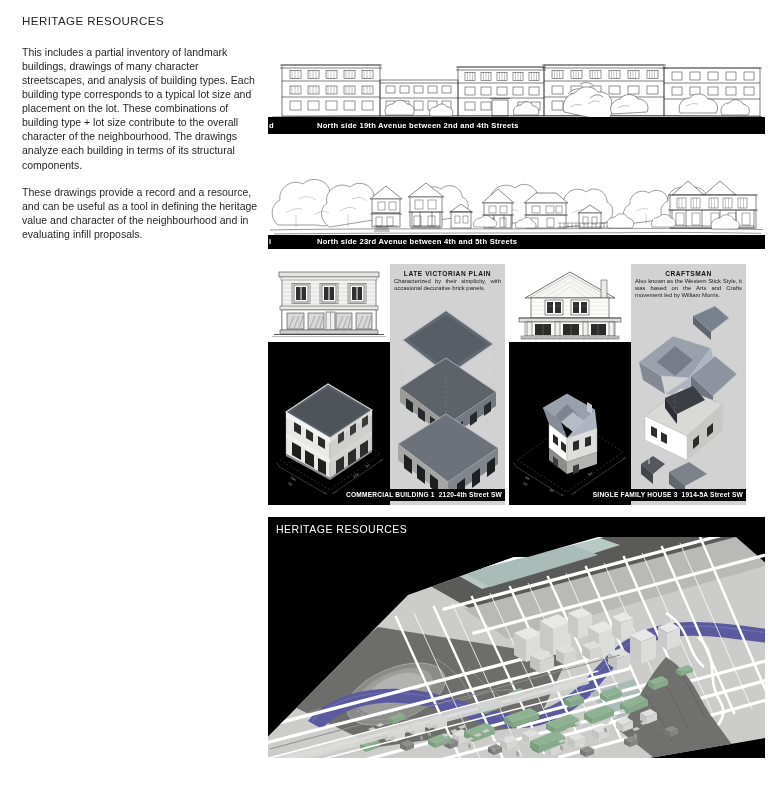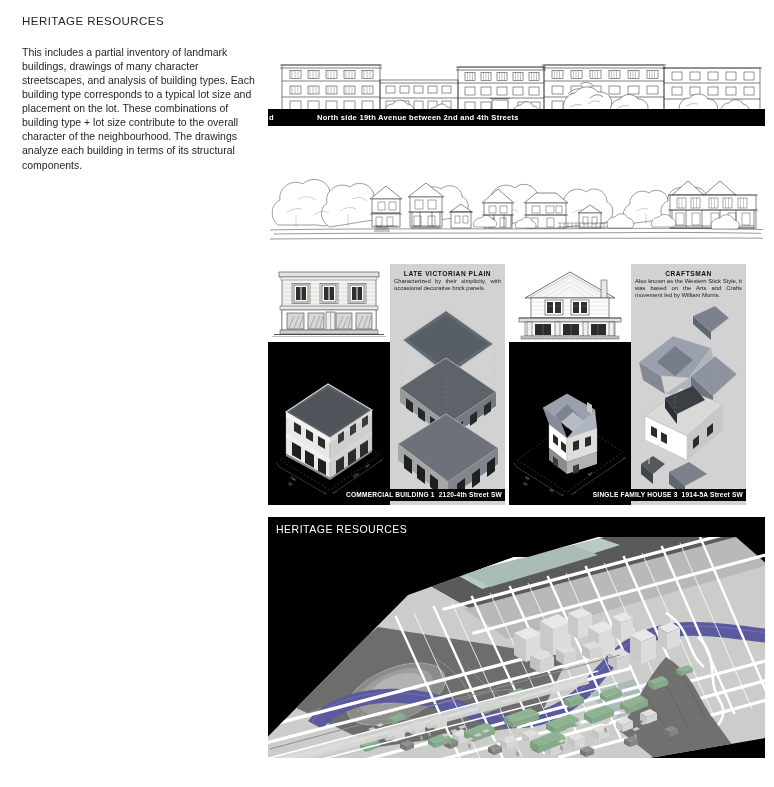--- a/index.html
+++ b/index.html
@@ -66,21 +66,21 @@
     bottom: 15px;
     background: #ffffff;
     overflow: hidden;
   }
   #streetscape-1 .streetscape-art { bottom: 17px; }
   #streetscape-2 .streetscape-art { bottom: 14px; }
 
   .caption-bar {
     position: absolute;
     left: 0;
-    bottom: 16px;
+    bottom: 8px;
     width: 497px;
     height: 15px;
     background: #000000;
     color: #ffffff;
     font-size: 7.6px;
     font-weight: bold;
     letter-spacing: 0.25px;
     line-height: 15px;
     white-space: nowrap;
     overflow: hidden;
@@ -201,20 +201,21 @@
     width: 497px;
     height: 241px;
   }
 </style>
 </head>
 <body>
 
 <div id="text-column">
   <h1 id="page-title">HERITAGE RESOURCES</h1>
   <p class="body-para">This includes a partial inventory of landmark buildings, drawings of many character streetscapes, and analysis of building types. Each building type corresponds to a typical lot size and placement on the lot. These combinations of building type + lot size contribute to the overall character of the neighbourhood. The drawings analyze each building in terms of its structural components.</p>
+  <p class="body-para">These drawings provide a record and a resource, and can be useful as a tool in defining the heritage value and character of the neighbourhood and in evaluating infill proposals.</p>
 </div>
 
 <div id="media-column">
 
   <div class="streetscape" id="streetscape-1">
     <div class="streetscape-art">
       <svg width="497" height="89" viewBox="0 0 497 89">
         <rect x="0" y="0" width="497" height="89" fill="#ffffff"></rect>
         <g stroke="#2a2a2a" fill="none" stroke-width="0.6">
 
@@ -484,20 +485,23 @@
                    M320 68 v5 M324 68 v5 M328 68 v5 M332 68 v5 M336 68 v5 M340 68 v5"></path>
         </g>
         <g stroke="#3a3a3a" fill="#ffffff" stroke-width="0.45">
           <path d="M206 72 c-2-5 2-9 7-9 c3-4 9-3 11 1 c5 1 6 6 3 8 z"></path>
           <path d="M248 73 c-2-5 2-8 6-8 c3-4 9-3 10 1 c4 1 5 5 3 7 z"></path>
           <path d="M340 73 c-3-6 1-11 7-11 c3-5 11-4 13 1 c6 1 7 7 4 10 z"></path>
           <path d="M384 72 c-2-6 2-10 7-10 c3-4 10-3 12 1 c5 1 6 6 3 9 z"></path>
           <path d="M444 74 c-3-6 2-11 8-11 c3-5 12-4 14 2 c6 1 7 7 3 9 z"></path>
         </g>
       </svg>
+    </div>
+    <div class="caption-bar">
+      <span class="caption-prefix">i</span><span>North side 23rd Avenue between 4th and 5th Streets</span>
     </div>
   </div>
 
   <div id="typology-row">
 
     <div class="typology-group" id="typology-group-1">
 
       <div class="elevation-cell">
         <svg width="122" height="78" viewBox="0 0 122 78">
           <rect width="122" height="78" fill="#ffffff"></rect>

